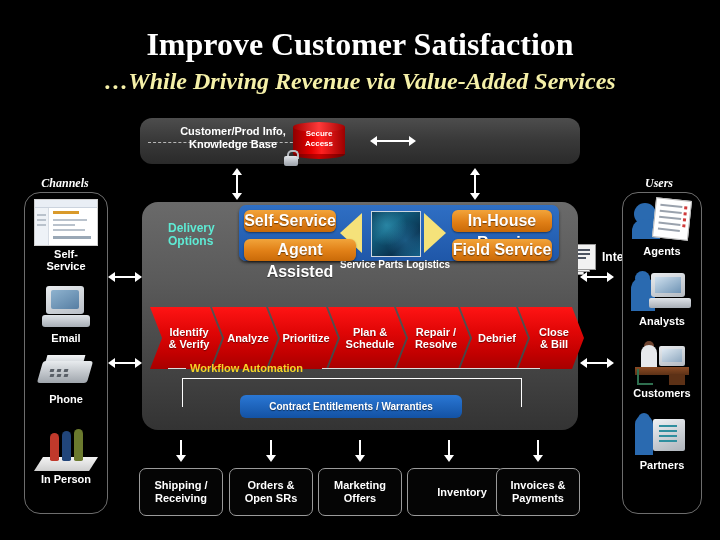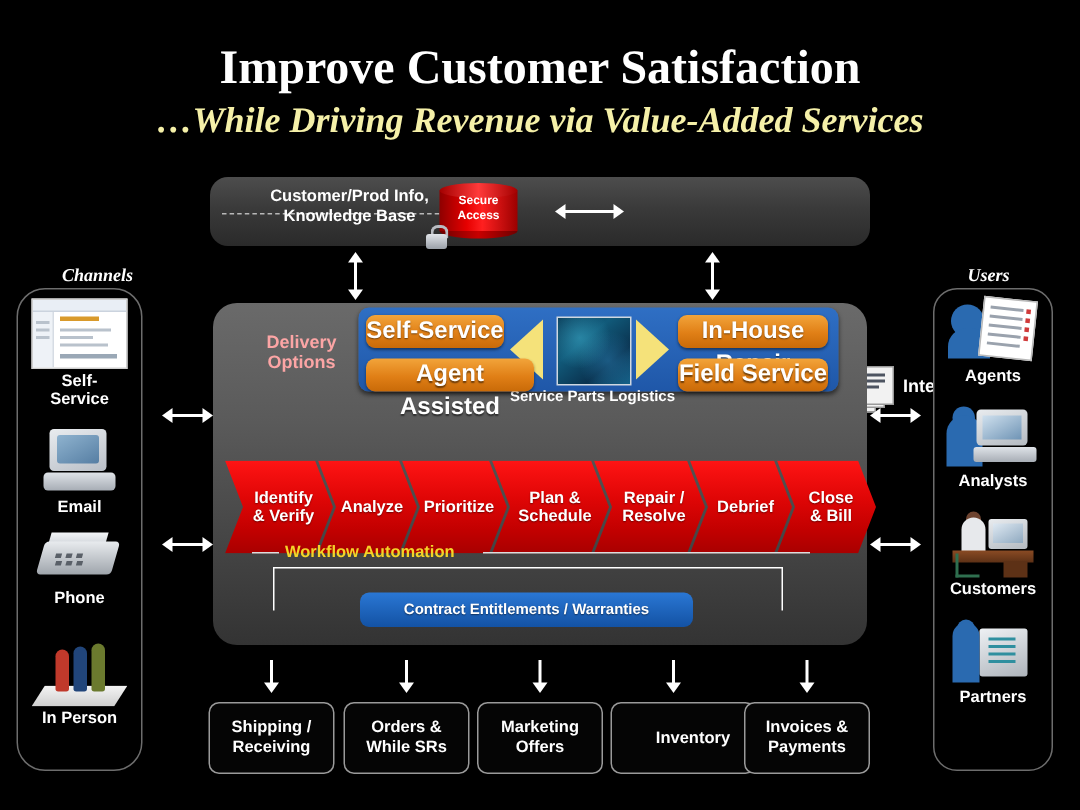--- a/index.html
+++ b/index.html
@@ -92,22 +92,22 @@
     background:linear-gradient(180deg,#2f6fc4 0%,#1f57a8 100%);
     box-shadow:0 2px 3px rgba(0,0,0,.5);
   }
   .obtn{
     position:absolute;border-radius:6px;height:22px;
     background:linear-gradient(180deg,#f2a43a 0%,#e07f16 55%,#c96a08 100%);
     color:#fff;font-weight:bold;font-size:16px;text-align:center;line-height:22px;
     text-shadow:0 1px 1px rgba(0,0,0,.5);
     box-shadow:0 1px 2px rgba(0,0,0,.45);
   }
-  .dlabel{position:absolute;left:168px;top:222px;width:66px;text-align:center;
-    color:#fca5a5;font-weight:bold;font-size:12px;line-height:13px;}
+  .dlabel{position:absolute;left:168px;top:222px;width:66px;text-align:left;
+    color:#5eead4;font-weight:bold;font-size:12px;line-height:13px;}
   .chev{position:absolute;width:0;height:0;}
   .chev.l{border-top:20px solid transparent;border-bottom:20px solid transparent;
     border-right:22px solid #f5e27a;}
   .chev.r{border-top:20px solid transparent;border-bottom:20px solid transparent;
     border-left:22px solid #f5e27a;}
   .spl-img{position:absolute;left:371px;top:211px;width:48px;height:44px;border:1px solid #cfd7e0;
     background:
       radial-gradient(circle at 30% 30%, rgba(60,170,200,.55), transparent 45%),
       radial-gradient(circle at 70% 65%, rgba(40,120,170,.55), transparent 45%),
       linear-gradient(140deg,#0c3f5c 0%,#115a7a 35%,#0a3350 70%,#15628a 100%);}
@@ -262,21 +262,21 @@
       <div class="shaft"></div>
       <div class="vb"></div>
   </div>
   <div class="varrow" style="left:470px;top:168px;height:32px;">
     <div class="vt"></div>
       <div class="shaft"></div>
       <div class="vb"></div>
   </div>
 
   <div class="colhdr" style="left:10px;top:176px;width:110px;">Channels</div>
-  <div class="sidebox" style="left:11px;top:192px;width:82px;height:320px;border-radius:19px;">
+  <div class="sidebox" style="left:24px;top:192px;width:82px;height:320px;">
 
     <div class="chanitem" style="left:-3px;top:6px;">
       <div class="pic webthumb">
         <div class="wt-top"></div>
           <div class="wt-side"></div>
         <div class="wo" style="left:18px;top:11px;width:26px;"></div>
         <div class="wl" style="left:18px;top:19px;width:34px;"></div>
         <div class="wl" style="left:18px;top:24px;width:22px;"></div>
         <div class="wl" style="left:18px;top:29px;width:32px;"></div>
         <div class="wl" style="left:2px;top:14px;width:9px;"></div>
@@ -478,21 +478,21 @@
 
   <div class="bbox" style="left:139px;width:82px;">
     <div>
         <div>Shipping /</div>
         <div>Receiving</div>
       </div>
   </div>
   <div class="bbox" style="left:229px;width:82px;">
     <div>
         <div>Orders &amp;</div>
-        <div>While SRs</div>
+        <div>Open SRs</div>
       </div>
   </div>
   <div class="bbox" style="left:318px;width:82px;">
     <div>
         <div>Marketing</div>
         <div>Offers</div>
       </div>
   </div>
   <div class="bbox" style="left:407px;width:82px;padding-left:13px;">
     <div>

